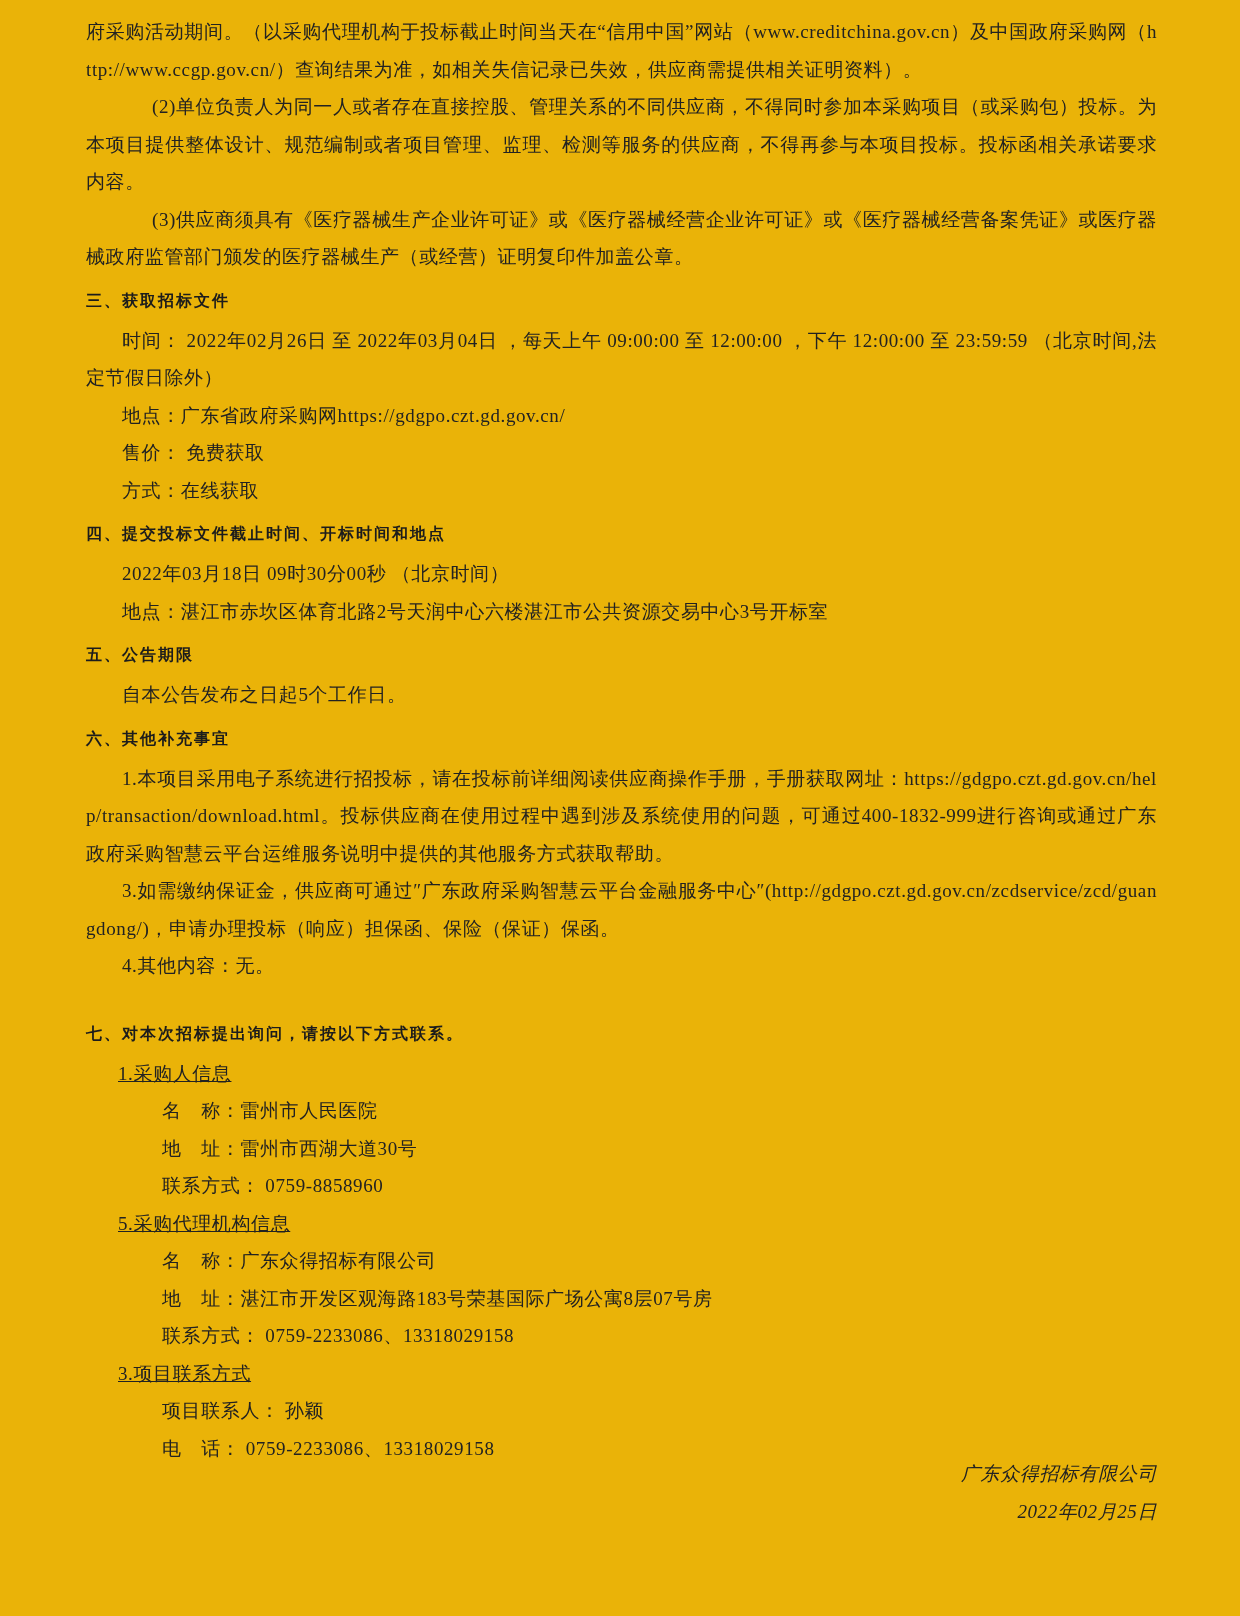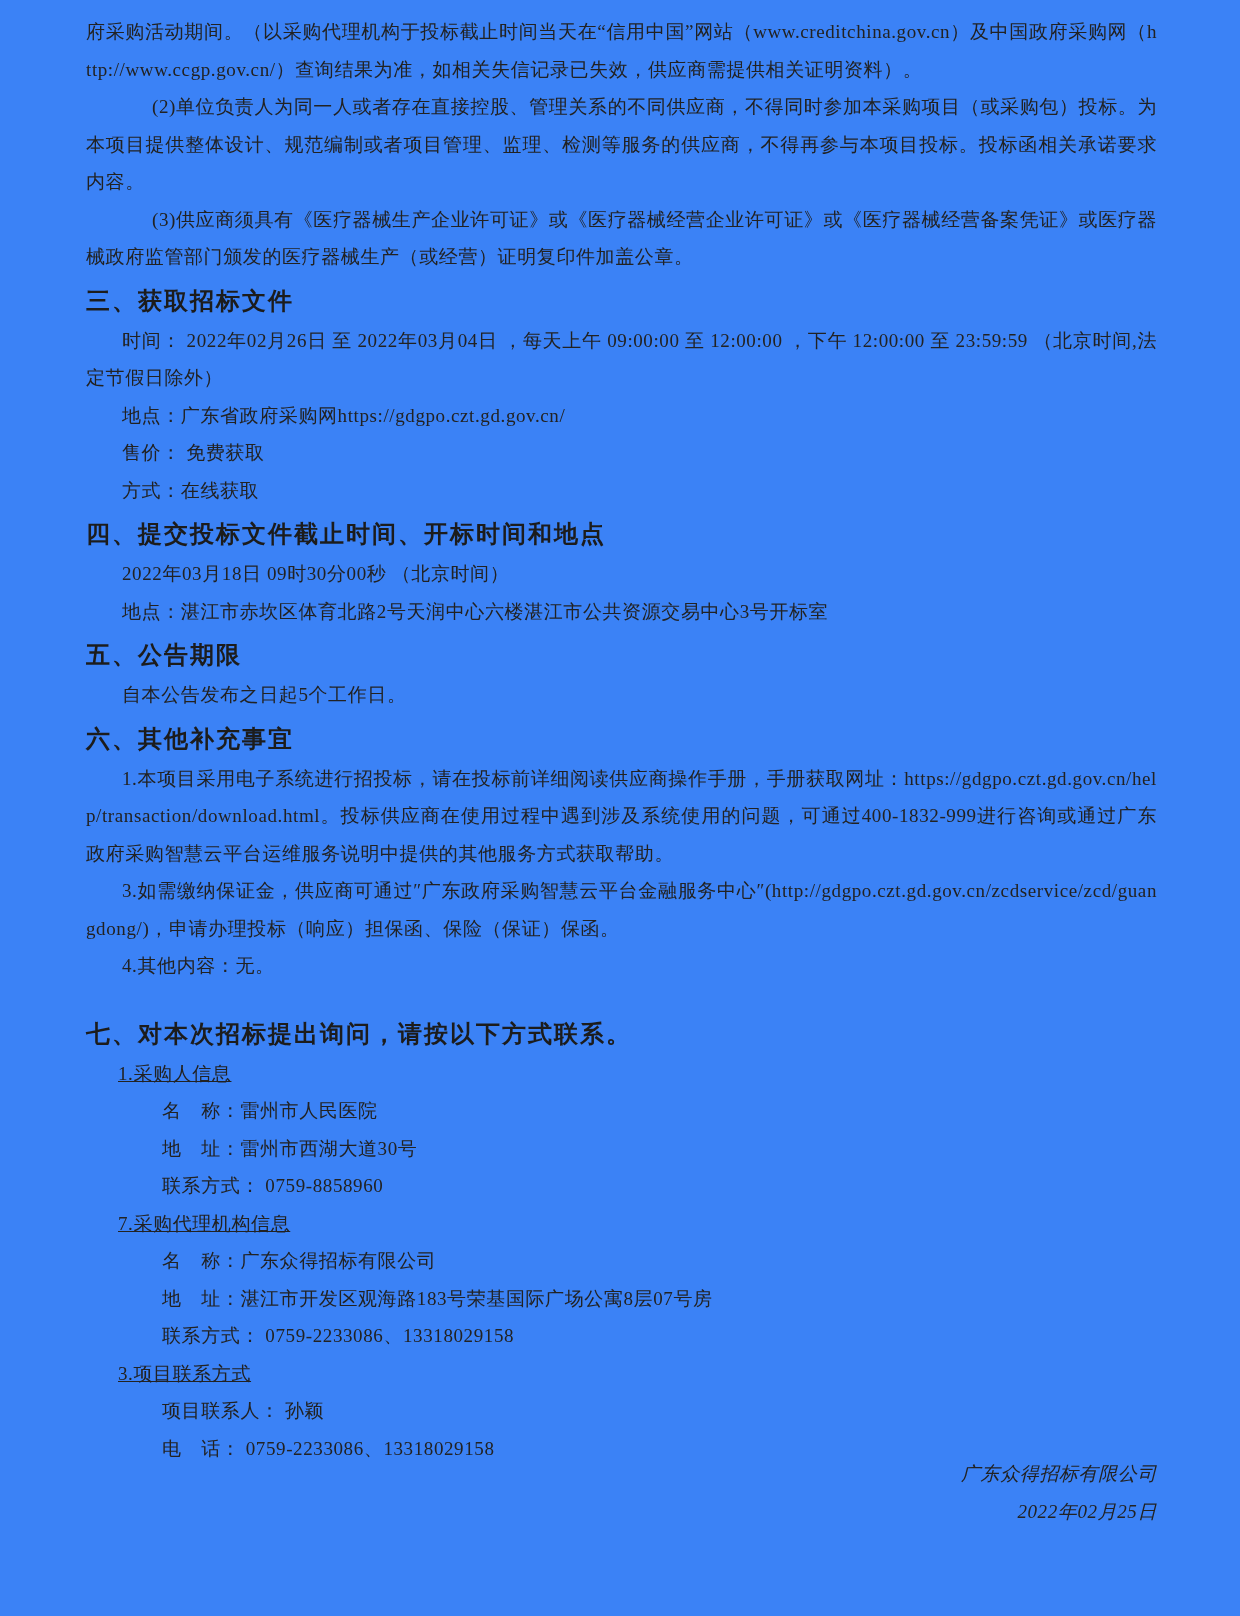--- a/index.html
+++ b/index.html
@@ -5,38 +5,38 @@
   html, body {
     margin: 0;
     padding: 0;
     background: #ffffff;
   }
   .page {
     position: relative;
     width: 1240px;
     min-height: 1616px;
     box-sizing: border-box;
-    background: #3b82f6;
+    background: #eab308;
     padding: 13px 83px 10px 86px;
     font-family: "Liberation Serif", "DejaVu Serif", serif;
     color: #222222;
   }
   .body {
     margin: 0;
     font-size: 19px;
     line-height: 37.5px;
     text-align: justify;
     word-break: break-all;
     letter-spacing: 0.6px;
   }
   .ind1 { text-indent: 36px; }   
   .ind2 { text-indent: 66px; }   
   .hd {
     margin: 10px 0 6px 0;
-    font-size: 24px;
+    font-size: 16px;
     line-height: 30px;
     font-weight: bold;
     letter-spacing: 2px;
     color: #1c1c1c;
   }
   .hd-seven { margin-top: 34px; }
   .contact-title { padding-left: 32px; text-decoration: underline; }
   .contact-line  { padding-left: 76px; }
   .sign {
     margin-top: -12px;
@@ -86,21 +86,21 @@
   </section>
 
   <section>
     <h2 class="hd hd-seven">七、对本次招标提出询问，请按以下方式联系。</h2>
 
     <p class="body contact-title">1.采购人信息</p>
     <p class="body contact-line">名　称：雷州市人民医院</p>
     <p class="body contact-line">地　址：雷州市西湖大道30号</p>
     <p class="body contact-line">联系方式： 0759-8858960</p>
 
-    <p class="body contact-title">7.采购代理机构信息</p>
+    <p class="body contact-title">5.采购代理机构信息</p>
     <p class="body contact-line">名　称：广东众得招标有限公司</p>
     <p class="body contact-line">地　址：湛江市开发区观海路183号荣基国际广场公寓8层07号房</p>
     <p class="body contact-line">联系方式： 0759-2233086、13318029158</p>
 
     <p class="body contact-title">3.项目联系方式</p>
     <p class="body contact-line">项目联系人： 孙颖</p>
     <p class="body contact-line">电　话： 0759-2233086、13318029158</p>
   </section>
 
   <div class="sign">

